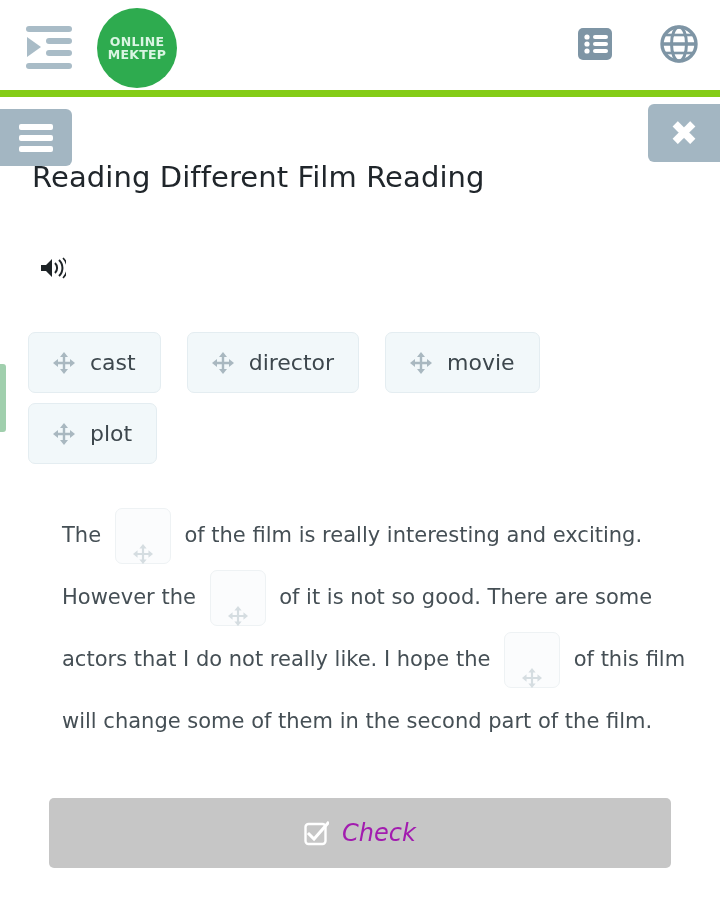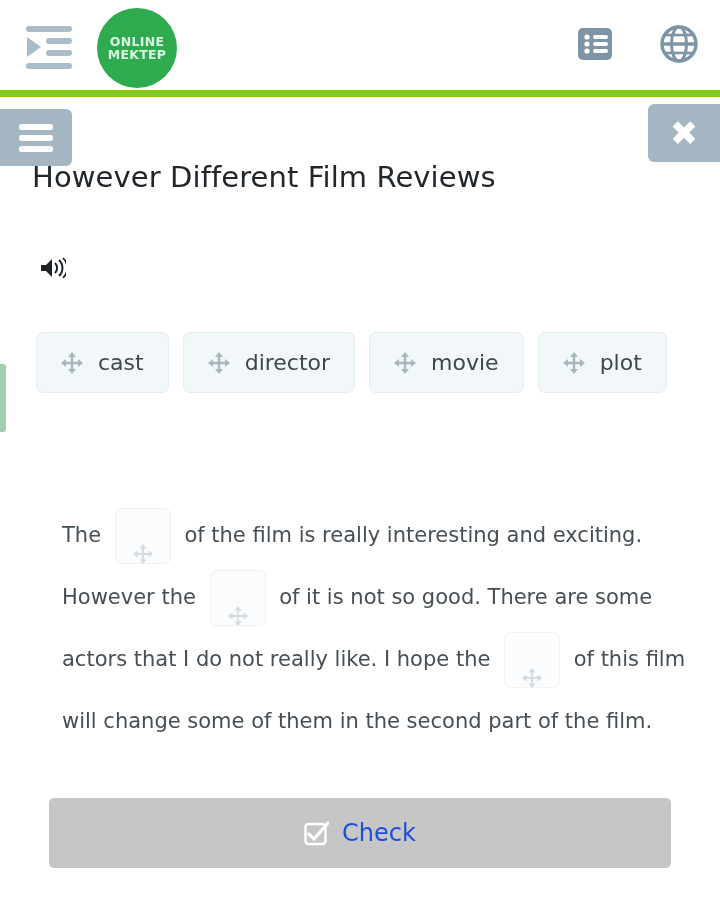--- a/index.html
+++ b/index.html
@@ -129,25 +129,25 @@
     left: 0; top: 364px;
     width: 6px; height: 68px;
     background: #8fc79f;
     border-radius: 0 3px 3px 0;
     opacity: 0.85;
   }
 
   
   .chips {
     position: absolute;
-    left: 36px; top: 332px;
+    left: 28px; top: 332px;
     width: 660px;
     display: flex;
     flex-wrap: wrap;
-    gap: 10px 14px;
+    gap: 10px 26px;
     align-items: center;
   }
   .chip {
     background: #f2f8fa;
     border: 1px solid #e4edf1;
     border-radius: 7px;
     height: 61px;
     box-sizing: border-box;
     padding: 0 24px;
     display: flex;
@@ -200,22 +200,23 @@
     background: #c6c6c6;
     border: none;
     border-radius: 5px;
     display: flex;
     align-items: center;
     justify-content: center;
     gap: 13px;
     cursor: default;
   }
   .check-label {
-    color: #1d4ed8;
+    color: #a21caf;
     font-size: 24px;
+    font-style: italic;
   }
   .check-icon { width: 25px; height: 25px; }
 </style>
 </head>
 <body>
 
 <div class="topbar">
 
   <span class="sidebar-toggle">
     <svg viewBox="0 0 46 48" width="46" height="48">
@@ -261,21 +262,21 @@
     <span></span>
       <span></span>
       <span></span>
   </div>
 </div>
 
 <div class="close-btn">
   <span>✖</span>
 </div>
 
-<div class="page-title">However Different Film Reviews</div>
+<div class="page-title">Reading Different Film Reading</div>
 
 <div class="instruction">
   <span class="speaker-icon">
     <svg viewBox="0 0 26 22" width="26" height="22">
       <polygon points="1,8 6,8 12,2 12,20 6,14 1,14" fill="#1d2326"></polygon>
       <path d="M15 6 A7 7 0 0 1 15 16" fill="none" stroke="#1d2326" stroke-width="2"></path>
       <path d="M19 3 A11 11 0 0 1 19 19" fill="none" stroke="#1d2326" stroke-width="2"></path>
       <path d="M23 1 A14 14 0 0 1 23 21" fill="none" stroke="#1d2326" stroke-width="1.6"></path>
     </svg>
   </span>

